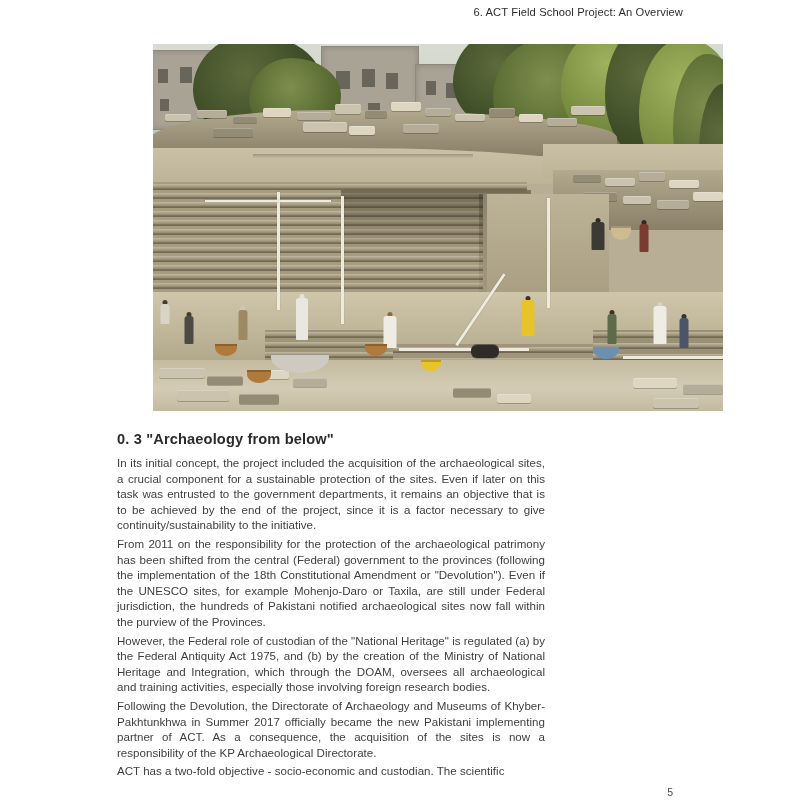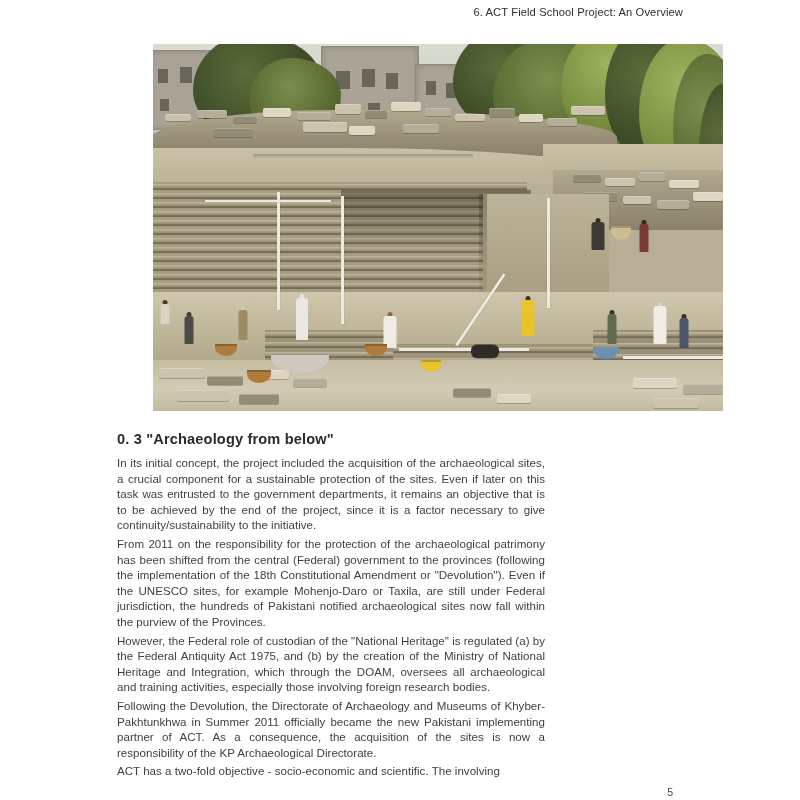--- a/index.html
+++ b/index.html
@@ -394,19 +394,19 @@
 
     </div>
   </figure>
 
   <h2 class="section-title">0. 3 "Archaeology from below"</h2>
 
   <div class="body-copy">
     <p>In its initial concept, the project included the acquisition of the archaeological sites, a crucial component for a sustainable protection of the sites. Even if later on this task was entrusted to the government departments, it remains an objective that is to be achieved by the end of the project, since it is a factor necessary to give continuity/sustainability to the initiative.</p>
     <p>From 2011 on the responsibility for the protection of the archaeological patrimony has been shifted from the central (Federal) government to the provinces (following the implementation of the 18th Constitutional Amendment or "Devolution"). Even if the UNESCO sites, for example Mohenjo-Daro or Taxila, are still under Federal jurisdiction, the hundreds of Pakistani notified archaeological sites now fall within the purview of the Provinces.</p>
     <p>However, the Federal role of custodian of the "National Heritage" is regulated (a) by the Federal Antiquity Act 1975, and (b) by the creation of the Ministry of National Heritage and Integration, which through the DOAM, oversees all archaeological and training activities, especially those involving foreign research bodies.</p>
-    <p>Following the Devolution, the Directorate of Archaeology and Museums of Khyber-Pakhtunkhwa in Summer 2011 officially became the new Pakistani implementing partner of ACT. As a consequence, the acquisition of the sites is now a responsibility of the KP Archaeological Directorate.</p>
-    <p>ACT has a two-fold objective - socio-economic and scientific. The involving</p>
+    <p>Following the Devolution, the Directorate of Archaeology and Museums of Khyber-Pakhtunkhwa in Summer 2017 officially became the new Pakistani implementing partner of ACT. As a consequence, the acquisition of the sites is now a responsibility of the KP Archaeological Directorate.</p>
+    <p>ACT has a two-fold objective - socio-economic and custodian. The scientific</p>
   </div>
 
   <div class="folio">5</div>
 
 </div>
 
 </body></html>

